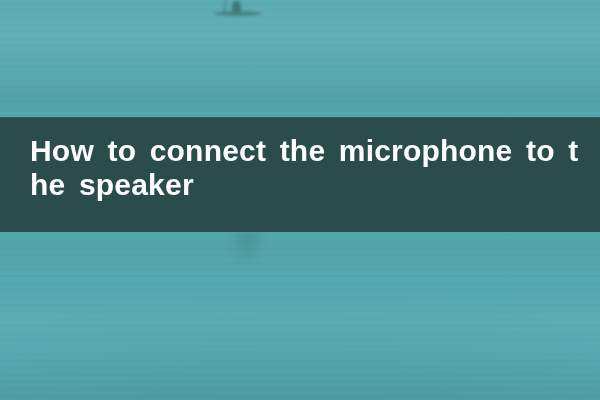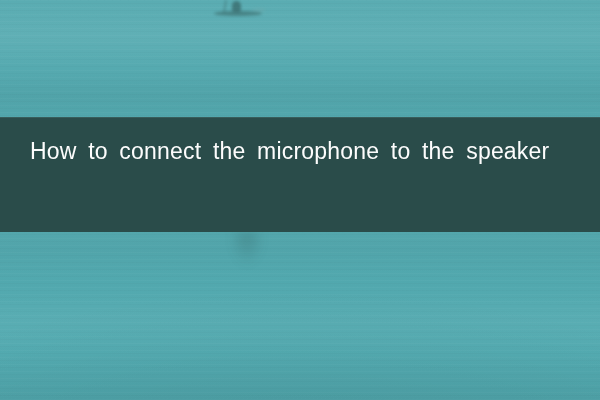--- a/index.html
+++ b/index.html
@@ -149,23 +149,23 @@
     height: 1px;
     background: rgba(120,170,172,0.18);
   }
 
   .caption-text {
     position: absolute;
     left: 30px;
     top: 17px;
     width: 552px;
     color: #fdfdfd;
-    font-size: 23px;
+    font-size: 30px;
     line-height: 34px;
-    font-weight: 400;
+    font-weight: 700;
     letter-spacing: 0.2px;
     word-spacing: 5px;
     white-space: pre-wrap;
     overflow-wrap: break-word;
     word-break: break-all;
   }
 </style>
 </head>
 <body>
 

